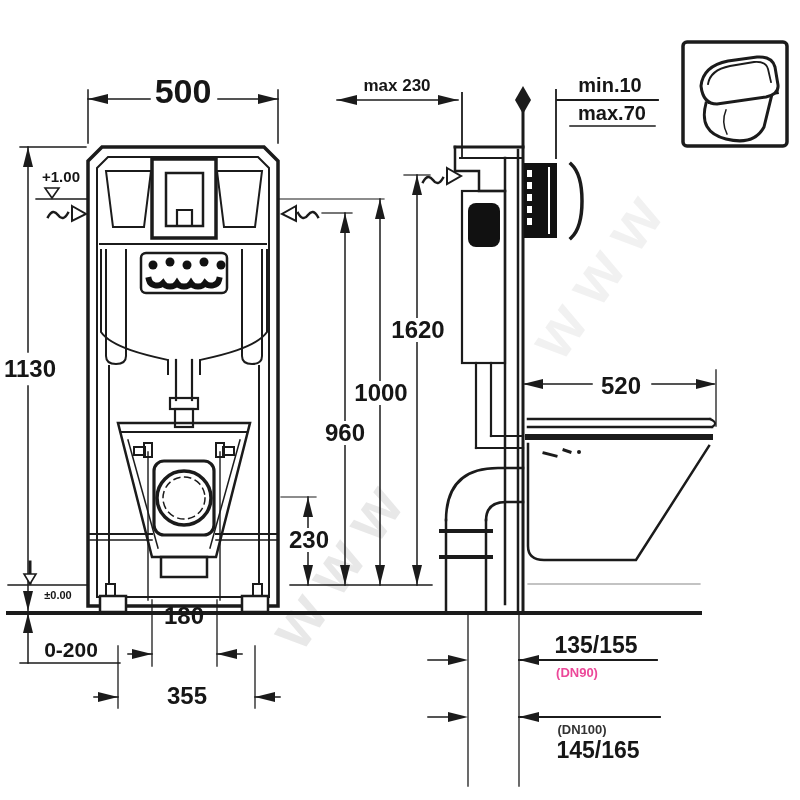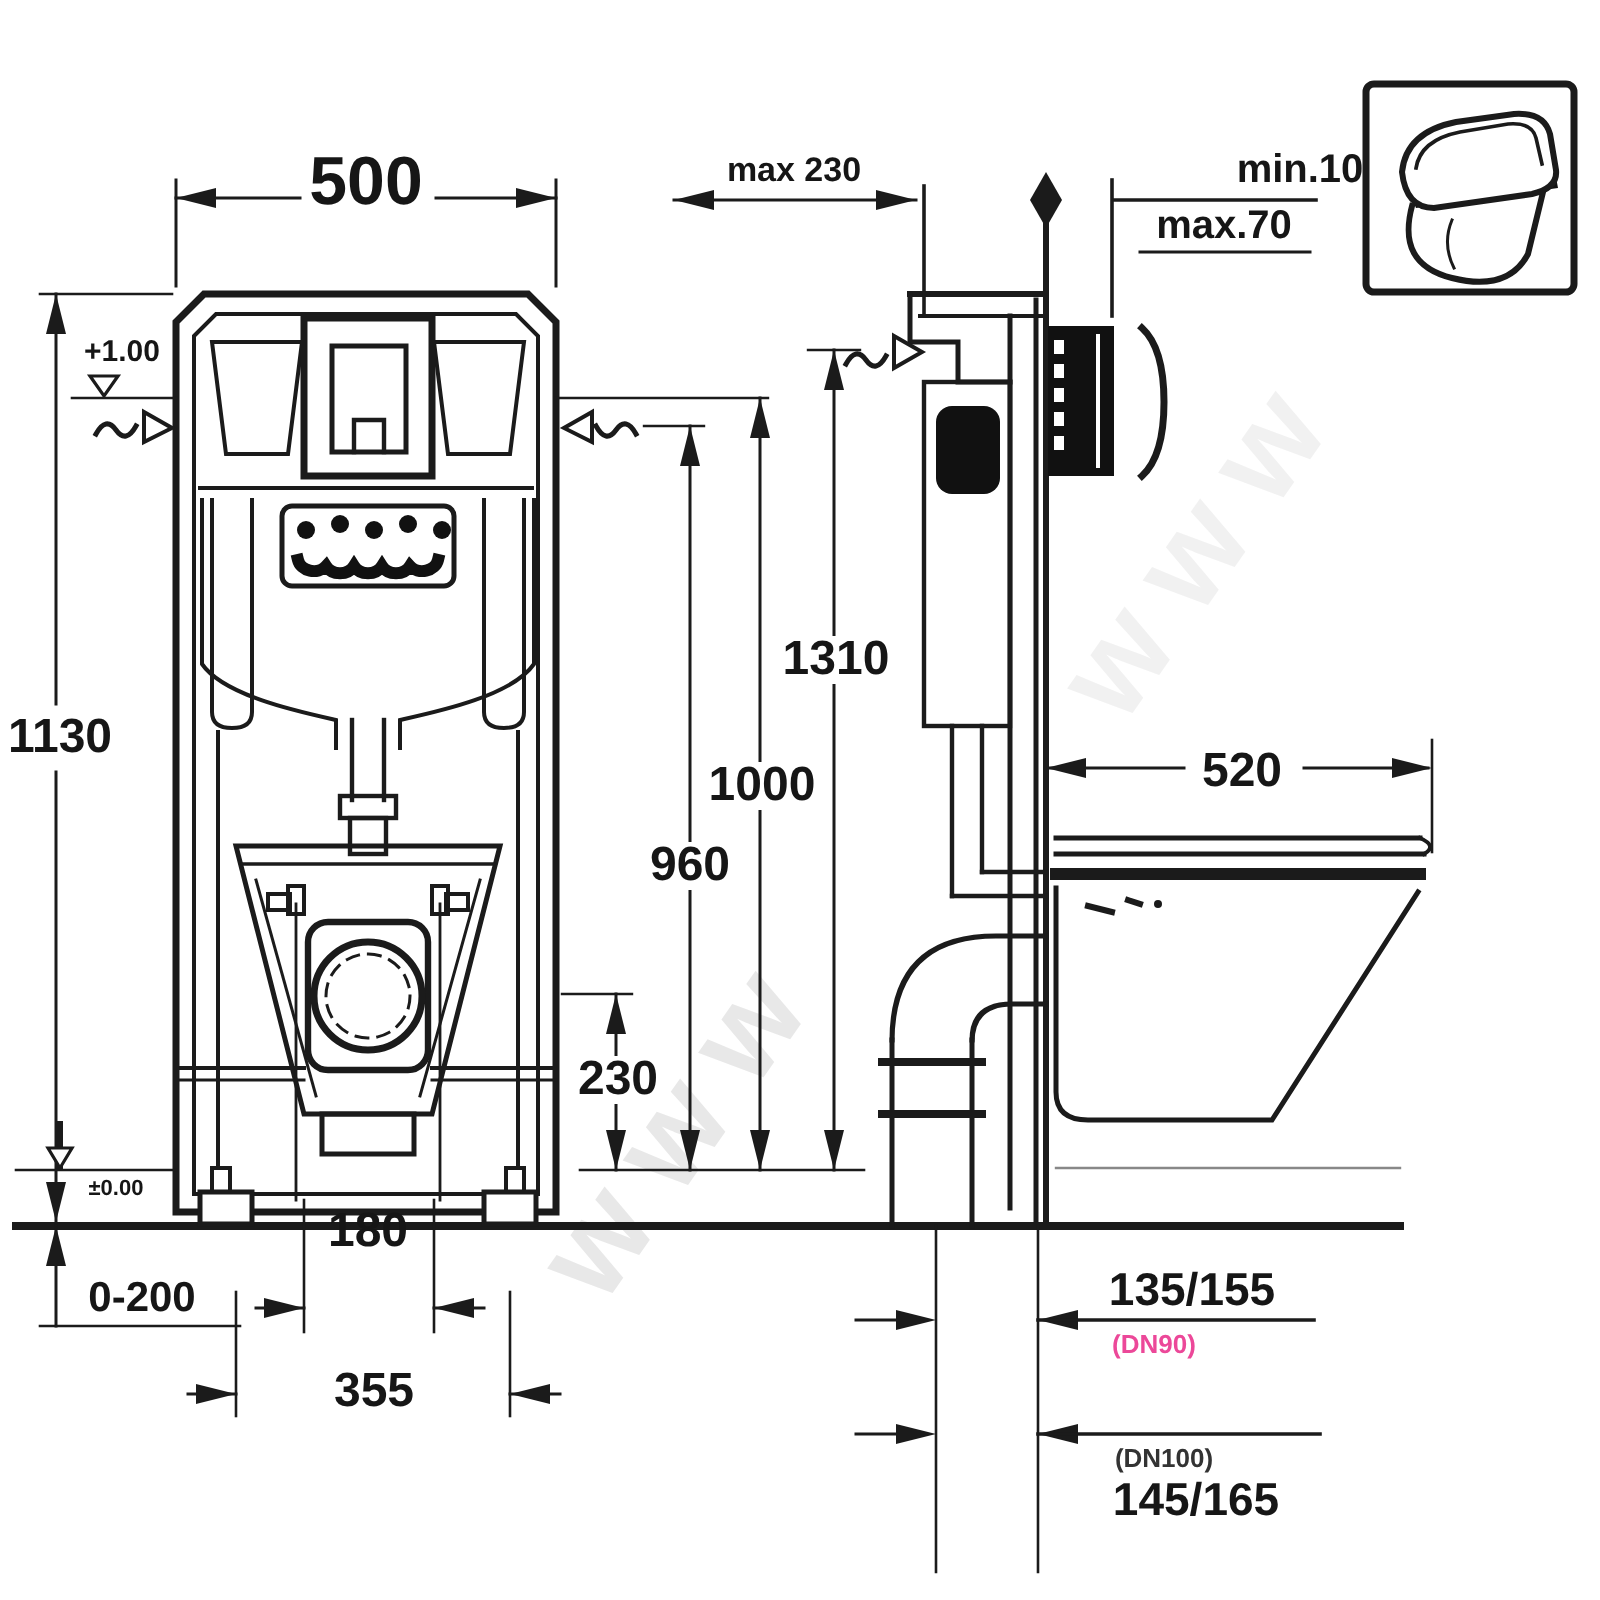--- a/index.html
+++ b/index.html
@@ -234,23 +234,23 @@
         <path d="M708,84 Q710,70 730,66 L754,62 Q766,61 768,69 L771,82" stroke-width="1.8"></path>
       </g>
     </g>
   </svg>
 
   <div class="dim" style="left:183px;top:91px;font-size:34px;">500</div>
   <div class="dim" style="left:30px;top:369px;font-size:24px;">1130</div>
   <div class="dim nobg" style="left:61px;top:176px;font-size:15px;">+1.00</div>
   <div class="dim nobg" style="left:58px;top:566px;font-size:11px;margin-top:29px;">±0.00</div>
   <div class="dim nobg" style="left:397px;top:85px;font-size:17px;text-align:center;">max 230</div>
-  <div class="dim nobg" style="left:610px;top:85px;font-size:20px;margin-left:40px;">min.10</div>
+  <div class="dim nobg" style="left:610px;top:85px;font-size:20px;">min.10</div>
   <div class="dim nobg" style="left:612px;top:113px;font-size:20px;">max.70</div>
-  <div class="dim" style="left:418px;top:330px;font-size:24px;">1310</div>
+  <div class="dim" style="left:418px;top:330px;font-size:24px;">1620</div>
   <div class="dim" style="left:381px;top:393px;font-size:24px;">1000</div>
   <div class="dim" style="left:345px;top:433px;font-size:24px;">960</div>
   <div class="dim" style="left:309px;top:540px;font-size:24px;">230</div>
   <div class="dim" style="left:621px;top:386px;font-size:24px;">520</div>
   <div class="dim nobg" style="left:71px;top:649px;font-size:21px;">0-200</div>
   <div class="dim nobg" style="left:184px;top:616px;font-size:24px;">180</div>
   <div class="dim nobg" style="left:187px;top:696px;font-size:24px;">355</div>
   <div class="dim nobg" style="left:596px;top:645px;font-size:23px;">135/155</div>
   <div class="dim nobg" style="left:577px;top:672px;font-size:13px;color:#ec4899;">(DN90)</div>
   <div class="dim nobg" style="left:598px;top:702px;font-size:23px;margin-top:48px;">145/165</div>

